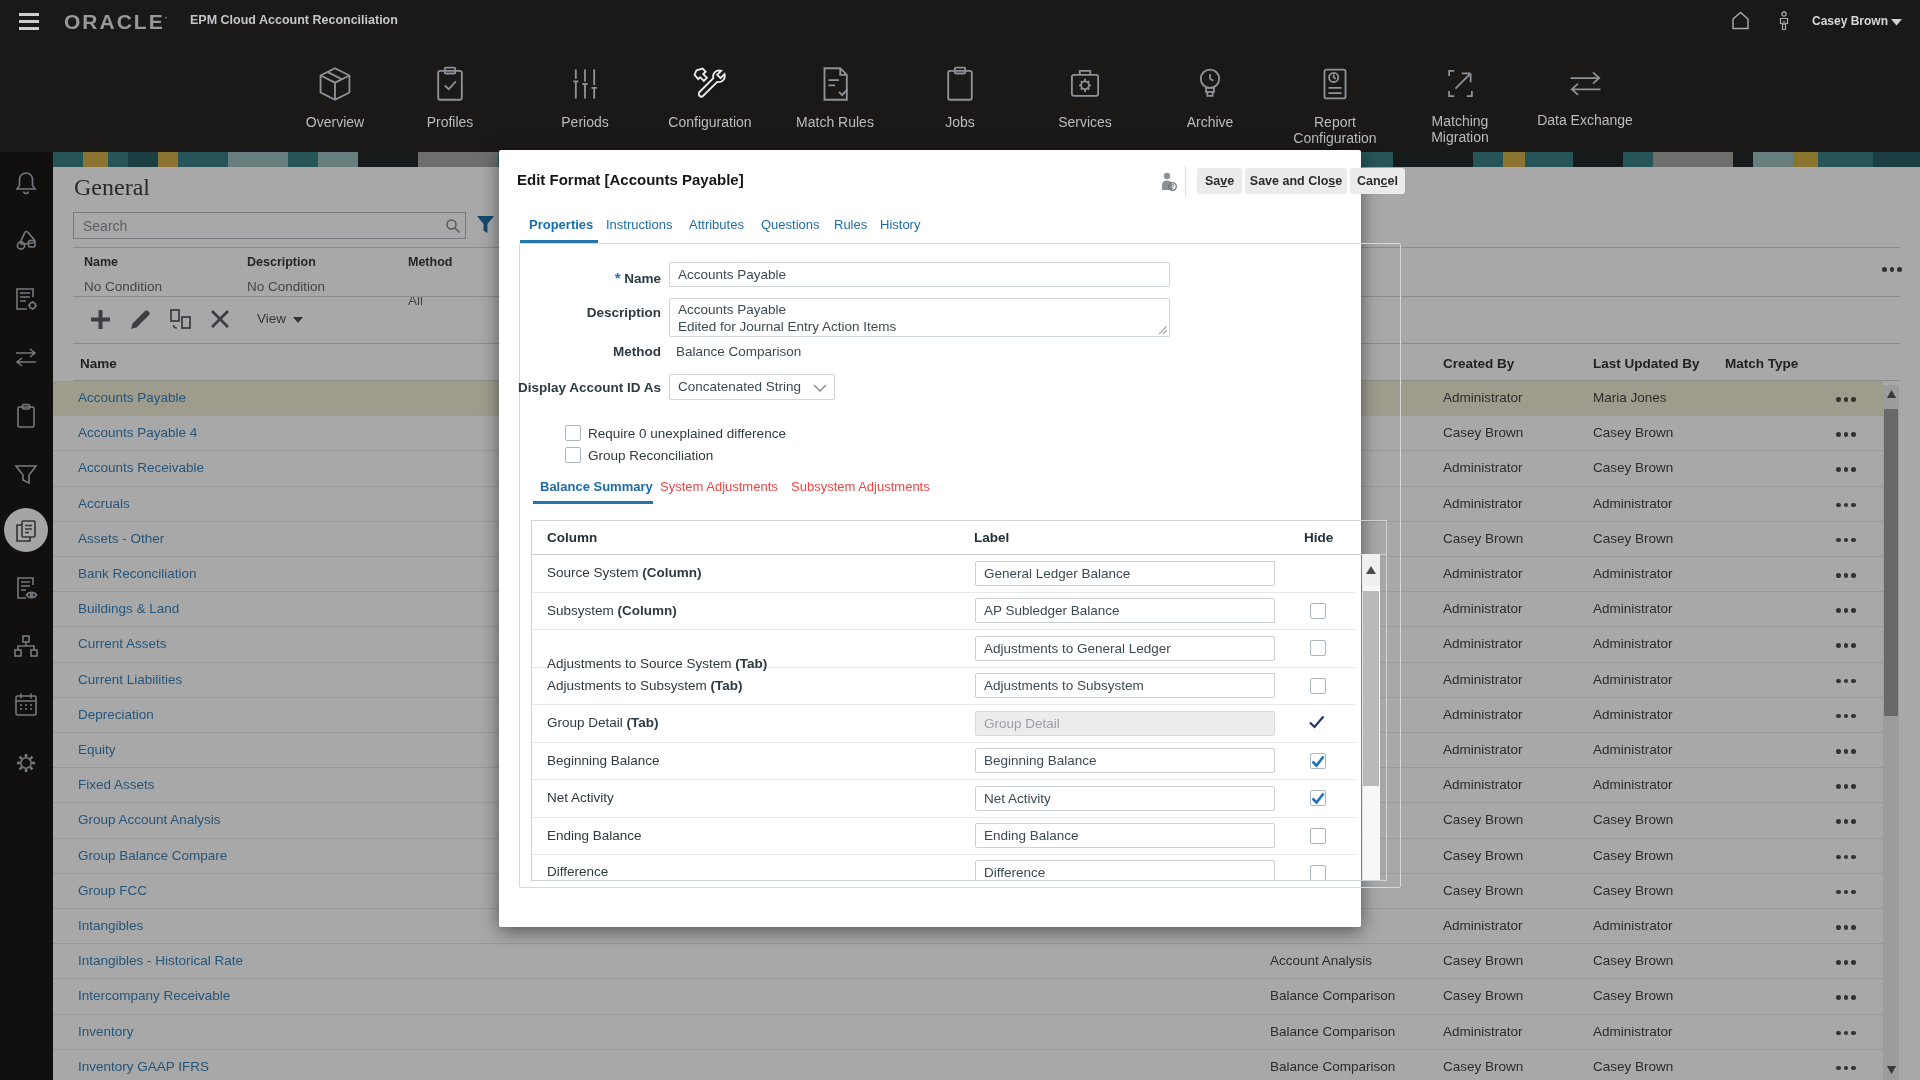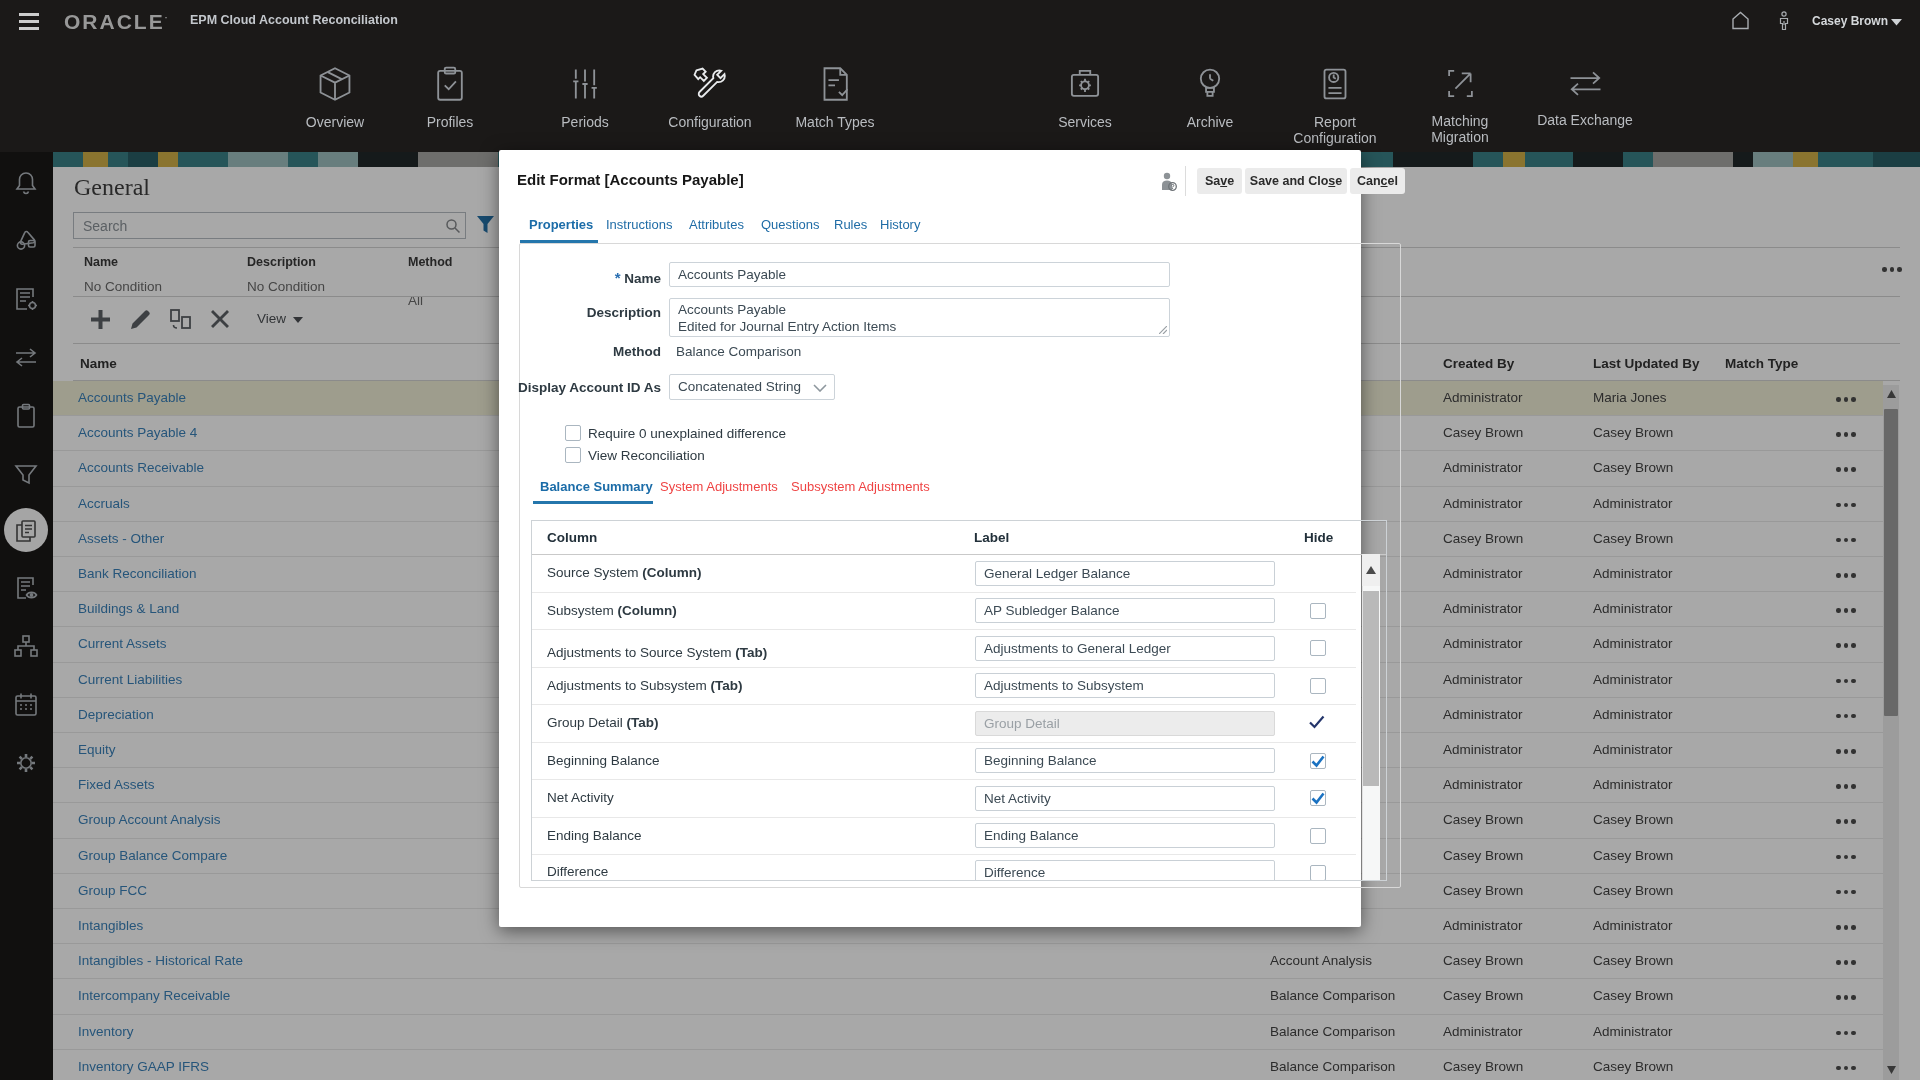--- a/index.html
+++ b/index.html
@@ -114,21 +114,28 @@
     </svg>
     <div class="navlabel">Configuration</div>
   </div>
   <div class="navitem" style="left:765px">
     <svg width="42" height="42" viewBox="0 0 32 32" fill="none" stroke="#8e9297" stroke-width="1.4">
       <path d="M8 4 h12 l5 5 v19 h-17 z"></path>
       <path d="M20 4 v5 h5"></path>
       <path d="M11 13 h8 M11 17 h5"></path>
       <path d="M19 22 l2.5 2.5 l4 -4.5"></path>
     </svg>
-    <div class="navlabel">Match Types</div>
+    <div class="navlabel">Match Rules</div>
+  </div>
+  <div class="navitem" style="left:890px">
+    <svg width="42" height="42" viewBox="0 0 32 32" fill="none" stroke="#8e9297" stroke-width="1.4">
+      <rect x="7" y="6" width="18" height="22" rx="1.5"></rect>
+      <rect x="12" y="3.5" width="8" height="4.5" rx="1"></rect>
+    </svg>
+    <div class="navlabel">Jobs</div>
   </div>
   <div class="navitem" style="left:1140px">
     <svg width="42" height="42" viewBox="0 0 32 32" fill="none" stroke="#8e9297" stroke-width="1.4">
       <circle cx="16" cy="12" r="7"></circle>
       <path d="M13 19 h6 v3 h-6 z M14 22 v3 h4 v-3"></path>
       <path d="M16 8.5 v3.5 M16 12 l2.5 1.5"></path>
     </svg>
     <div class="navlabel">Archive</div>
   </div>
   <div class="navitem" style="left:1015px">
@@ -519,21 +526,21 @@
   <div class="flabel" style="left:0;top:194px;width:162px;">Method</div>
   <div class="abs" style="left:177px;top:194px;font-size:13.5px;color:#3c4a54;">Balance Comparison</div>
   <div class="flabel" style="left:0;top:230px;width:162px;">Display Account ID As</div>
   <div class="finput" style="left:170px;top:224px;width:166px;height:26px;line-height:24px;padding-left:8px;">Concatenated String</div>
   <svg class="abs" style="left:314px;top:234px" width="14" height="8" viewBox="0 0 14 8" fill="none" stroke="#8e979e" stroke-width="1.6">
       <path d="M1 1 L7 7 L13 1"></path>
     </svg>
   <div class="ckbox" style="left:66px;top:275px;"></div>
   <div class="abs" style="left:89px;top:276px;font-size:13.5px;color:#2e3a42;">Require 0 unexplained difference</div>
   <div class="ckbox" style="left:66px;top:297px;"></div>
-  <div class="abs" style="left:89px;top:298px;font-size:13.5px;color:#2e3a42;">View Reconciliation</div>
+  <div class="abs" style="left:89px;top:298px;font-size:13.5px;color:#2e3a42;">Group Reconciliation</div>
   <div class="subtab" style="left:41px;top:329px;font-weight:bold;color:#1b6ca8">Balance Summary</div>
   <div class="subtab" style="left:161px;top:329px">System Adjustments</div>
   <div class="subtab" style="left:292px;top:329px">Subsystem Adjustments</div>
   <div class="abs" style="left:34px;top:351px;width:120px;height:3px;background:#2476ac;"></div>
   <div id="mtable">
     <div class="abs" style="left:15px;top:9px;font-size:13.5px;font-weight:bold;color:#22303a;">Column</div>
     <div class="abs" style="left:442px;top:9px;font-size:13.5px;font-weight:bold;color:#22303a;">Label</div>
     <div class="abs" style="left:772px;top:9px;font-size:13.5px;font-weight:bold;color:#22303a;">Hide</div>
     <div class="abs" style="left:0;top:33px;width:856px;height:1px;background:#c9c9c9;"></div>
     <div class="mrow-line" style="top:70.5px"></div>
@@ -542,21 +549,21 @@
     <div class="mrow-line" style="top:183px"></div>
     <div class="mrow-line" style="top:220.5px"></div>
     <div class="mrow-line" style="top:258px"></div>
     <div class="mrow-line" style="top:295.5px"></div>
     <div class="mrow-line" style="top:333px"></div>
     <div class="mcol1" style="top:44px">Source System <b>(Column)</b></div>
     <div class="mlabel-in" style="top:39.5px">General Ledger Balance</div>
     <div class="mcol1" style="top:81.5px">Subsystem <b>(Column)</b></div>
     <div class="mlabel-in" style="top:77px">AP Subledger Balance</div>
     <div class="ckbox" style="left:778px;top:81.5px"></div>
-    <div class="mcol1" style="top:124px">Adjustments to Source System <b>(Tab)</b></div>
+    <div class="mcol1" style="top:135px">Adjustments to Source System <b>(Tab)</b></div>
     <div class="mlabel-in" style="top:114.5px">Adjustments to General Ledger</div>
     <div class="ckbox" style="left:778px;top:119px"></div>
     <div class="mcol1" style="top:156.5px">Adjustments to Subsystem <b>(Tab)</b></div>
     <div class="mlabel-in" style="top:152px">Adjustments to Subsystem</div>
     <div class="ckbox" style="left:778px;top:156.5px"></div>
     <div class="mcol1" style="top:194px">Group Detail <b>(Tab)</b></div>
     <div class="mlabel-in" style="top:189.5px;background:#ececec;border-color:#d9d9d9;color:#9aa0a5;">Group Detail</div>
     <svg class="abs" style="left:776px;top:193px" width="18" height="16" viewBox="0 0 18 16" fill="none" stroke="#24356b" stroke-width="2.2">
         <path d="M2 8.5 L6.5 13 L15.5 2.5"></path>
       </svg>

